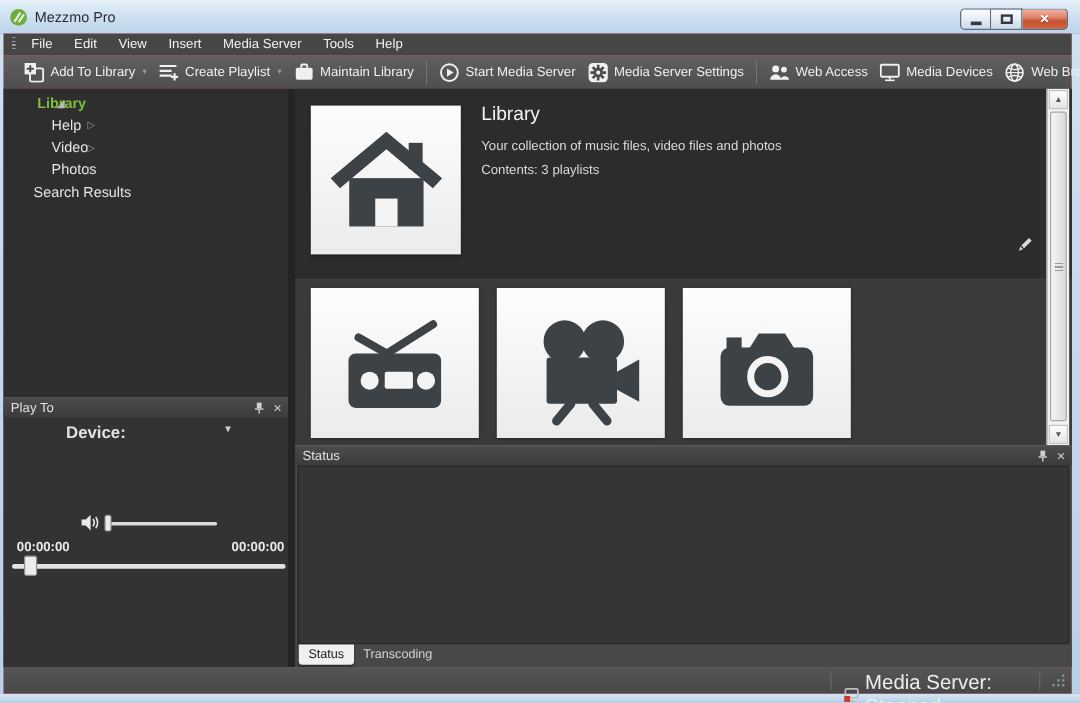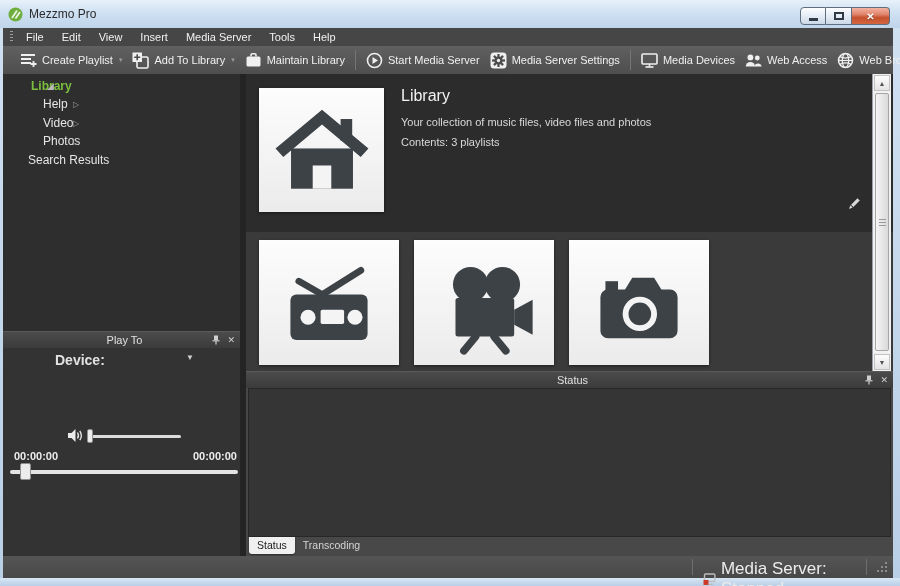--- a/index.html
+++ b/index.html
@@ -67,21 +67,21 @@
   .texp { position:absolute; font-size:8px; color:#9d9d9d; }
   .texp.open { font-size:9px; color:#b8b8b8; }
   .tlabel-root { color:#7cbf3e; font-weight:bold; }
   .splitter { position:absolute; left:237px; top:0; width:6px; height:482px; background:#242424; }
   
   .playto { position:absolute; left:0; top:257px; width:237px; height:225px; background:#333333; }
   .panel-hdr {
     position:absolute; left:0; top:0; right:0; height:17px;
     background:linear-gradient(#4b4b4b,#3b3b3b);
     border-top:1px solid #5a5a5a;
-    color:#e0e0e0; font-size:11px; line-height:16px; padding-left:6px;text-align:center;
+    color:#e0e0e0; font-size:11px; line-height:16px; padding-left:6px;
   }
   .panel-hdr .hx { position:absolute; right:5px; top:0; font-size:9px; color:#cfcfcf; line-height:17px; }
   .panel-hdr .hpin { position:absolute; right:19px; top:3px; }
   .device-label { position:absolute; left:52px; top:21px; font-size:14px; font-weight:bold; color:#e2e2e2; }
   .device-arrow { position:absolute; left:183px; top:22px; font-size:8px; color:#cfcfcf; }
   .vol-icon { position:absolute; left:64px; top:97px; }
   .vol-track { position:absolute; left:85px; top:104px; width:93px; height:3px; background:#dcdcdc; border-radius:2px; }
   .vol-thumb { position:absolute; left:84px; top:98px; width:6px; height:14px; background:#ececec; border:1px solid #8f8f8f; border-radius:2px; }
   .time { position:absolute; top:119px; font-size:11px; font-weight:bold; color:#ececec; }
   .time-left { left:11px; } .time-right { right:3px; }
@@ -167,35 +167,35 @@
     <span class="mitem">Insert</span>
     <span class="mitem">Media Server</span>
     <span class="mitem">Tools</span>
     <span class="mitem">Help</span>
   </div>
 
   <div class="toolbar">
     <div class="tgrip"></div>
 
     <div class="tbtn">
-      <svg width="17" height="16" viewBox="0 0 17 16">
-        <path d="M1 3 h14 M1 7 h10 M1 11 h10" stroke="#f0f0f0" stroke-width="1.8"></path>
-        <path d="M13.5 9 v6 M10.5 12 h6" stroke="#f0f0f0" stroke-width="1.8"></path>
-      </svg>
-      <span>Create Playlist</span>
-      <span class="darrow">▾</span>
-    </div>
-
-    <div class="tbtn">
       <svg width="17" height="17" viewBox="0 0 17 17">
         <rect x="5" y="5" width="11" height="11" rx="1.5" fill="none" stroke="#f0f0f0" stroke-width="1.6"></rect>
         <rect x="0.5" y="0.5" width="9.5" height="9.5" fill="#f0f0f0"></rect>
         <path d="M5.2 2.3 v6 M2.2 5.3 h6" stroke="#4c4c4c" stroke-width="1.6"></path>
       </svg>
       <span>Add To Library</span>
+      <span class="darrow">▾</span>
+    </div>
+
+    <div class="tbtn">
+      <svg width="17" height="16" viewBox="0 0 17 16">
+        <path d="M1 3 h14 M1 7 h10 M1 11 h10" stroke="#f0f0f0" stroke-width="1.8"></path>
+        <path d="M13.5 9 v6 M10.5 12 h6" stroke="#f0f0f0" stroke-width="1.8"></path>
+      </svg>
+      <span>Create Playlist</span>
       <span class="darrow">▾</span>
     </div>
 
     <div class="tbtn">
       <svg width="17" height="16" viewBox="0 0 17 16">
         <path d="M6 4.5 V3 a1.2 1.2 0 0 1 1.2 -1.2 h2.6 A1.2 1.2 0 0 1 11 3 v1.5" fill="none" stroke="#f0f0f0" stroke-width="1.6"></path>
         <rect x="1.5" y="4.5" width="14" height="10" rx="1.5" fill="#f0f0f0"></rect>
       </svg>
       <span>Maintain Library</span>
     </div>
@@ -225,36 +225,36 @@
         </g>
         <circle cx="8.5" cy="8.5" r="4" fill="#4c4c4c"></circle>
         <circle cx="8.5" cy="8.5" r="1.7" fill="#f0f0f0"></circle>
       </svg>
       <span>Media Server Settings</span>
     </div>
 
     <div class="tsep"></div>
 
     <div class="tbtn">
-      <svg width="17" height="16" viewBox="0 0 17 16">
-        <rect x="1" y="2" width="15" height="10" rx="1" fill="none" stroke="#f0f0f0" stroke-width="1.6"></rect>
-        <line x1="8.5" y1="12" x2="8.5" y2="14.2" stroke="#f0f0f0" stroke-width="1.6"></line>
-        <line x1="4.5" y1="15" x2="12.5" y2="15" stroke="#f0f0f0" stroke-width="1.6"></line>
-      </svg>
-      <span>Media Devices</span>
-    </div>
-
-    <div class="tbtn">
       <svg width="17" height="15" viewBox="0 0 17 15">
         <circle cx="5.4" cy="4.4" r="2.9" fill="#f0f0f0"></circle>
         <path d="M0.8 13.5 a4.6 4.6 0 0 1 9.2 0 Z" fill="#f0f0f0"></path>
         <circle cx="12.3" cy="5" r="2.4" fill="#f0f0f0"></circle>
         <path d="M9.3 13.5 a3.8 3.8 0 0 1 7.4 0 Z" fill="#f0f0f0"></path>
       </svg>
       <span>Web Access</span>
+    </div>
+
+    <div class="tbtn">
+      <svg width="17" height="16" viewBox="0 0 17 16">
+        <rect x="1" y="2" width="15" height="10" rx="1" fill="none" stroke="#f0f0f0" stroke-width="1.6"></rect>
+        <line x1="8.5" y1="12" x2="8.5" y2="14.2" stroke="#f0f0f0" stroke-width="1.6"></line>
+        <line x1="4.5" y1="15" x2="12.5" y2="15" stroke="#f0f0f0" stroke-width="1.6"></line>
+      </svg>
+      <span>Media Devices</span>
     </div>
 
     <div class="tbtn">
       <svg width="17" height="17" viewBox="0 0 17 17">
         <circle cx="8.5" cy="8.5" r="7" fill="none" stroke="#f0f0f0" stroke-width="1.5"></circle>
         <ellipse cx="8.5" cy="8.5" rx="3.2" ry="7" fill="none" stroke="#f0f0f0" stroke-width="1.2"></ellipse>
         <line x1="1.5" y1="8.5" x2="15.5" y2="8.5" stroke="#f0f0f0" stroke-width="1.2"></line>
         <path d="M2.8 4.6 a9 5.5 0 0 0 11.4 0 M2.8 12.4 a9 5.5 0 0 1 11.4 0" fill="none" stroke="#f0f0f0" stroke-width="1.2"></path>
       </svg>
       <span>Web Browser</span>

